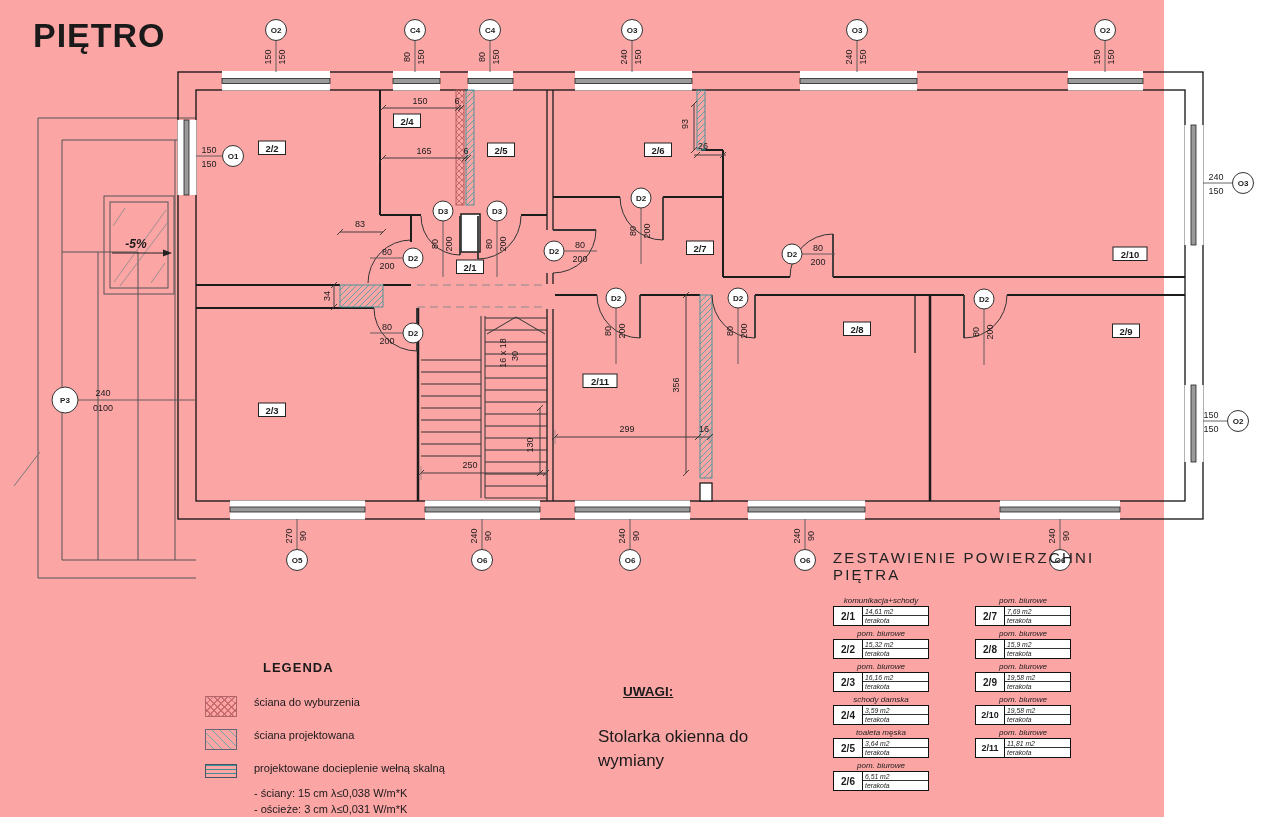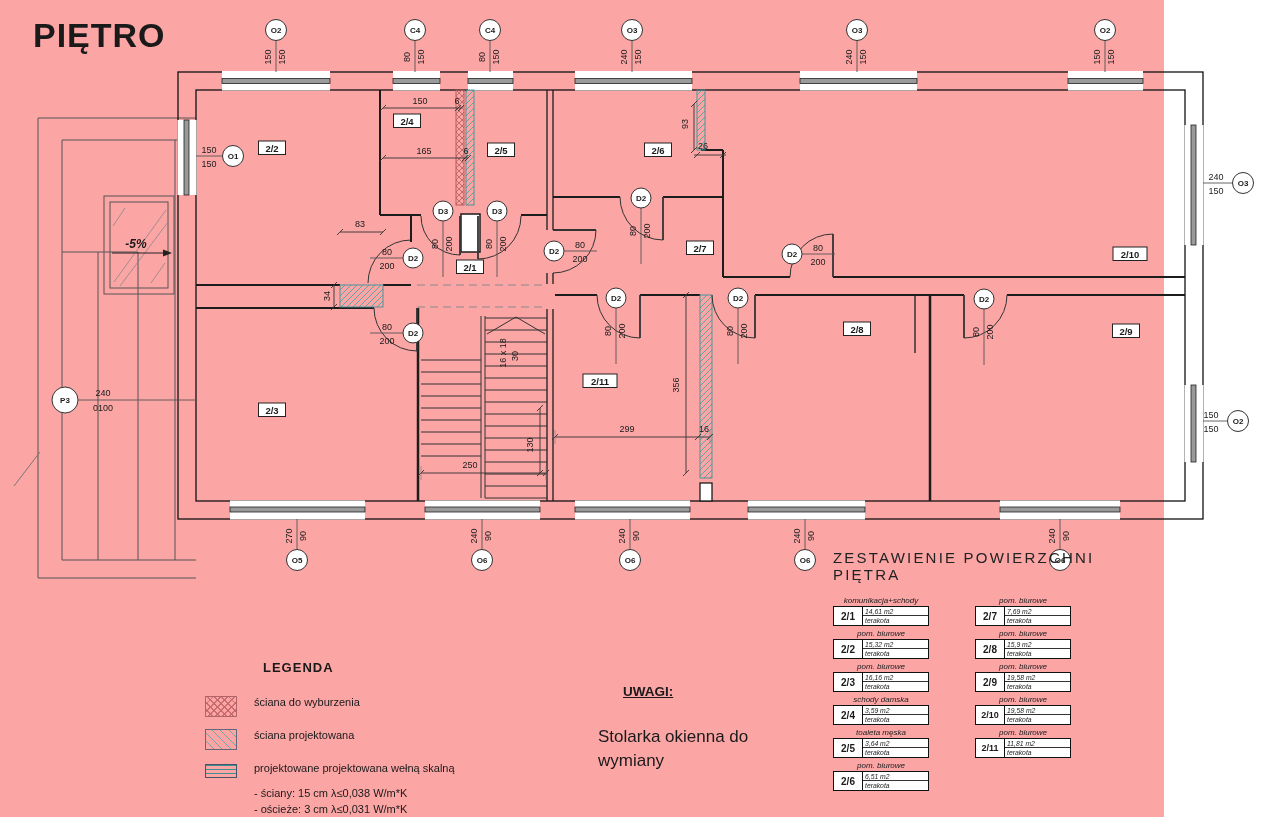--- a/index.html
+++ b/index.html
@@ -494,21 +494,21 @@
       <div class="sw sw1"></div>
       <div>ściana do wyburzenia</div>
     </div>
     <div class="litem">
       <div class="sw sw2"></div>
       <div>ściana projektowana</div>
     </div>
     <div class="litem">
       <div class="sw sw3"></div>
       <div>
-        <div>projektowane projektowana wełną skalną</div>
+        <div>projektowane docieplenie wełną skalną</div>
         <div class="lsub">- ściany: 15 cm λ≤0,038 W/m*K</div>
         <div>- ościeże: 3 cm λ≤0,031 W/m*K</div>
       </div>
     </div>
   </div>
 
   <div id="uwagi">
     <div class="uwagi-title">UWAGI:</div>
     <div class="note">Stolarka okienna do wymiany</div>
   </div>

